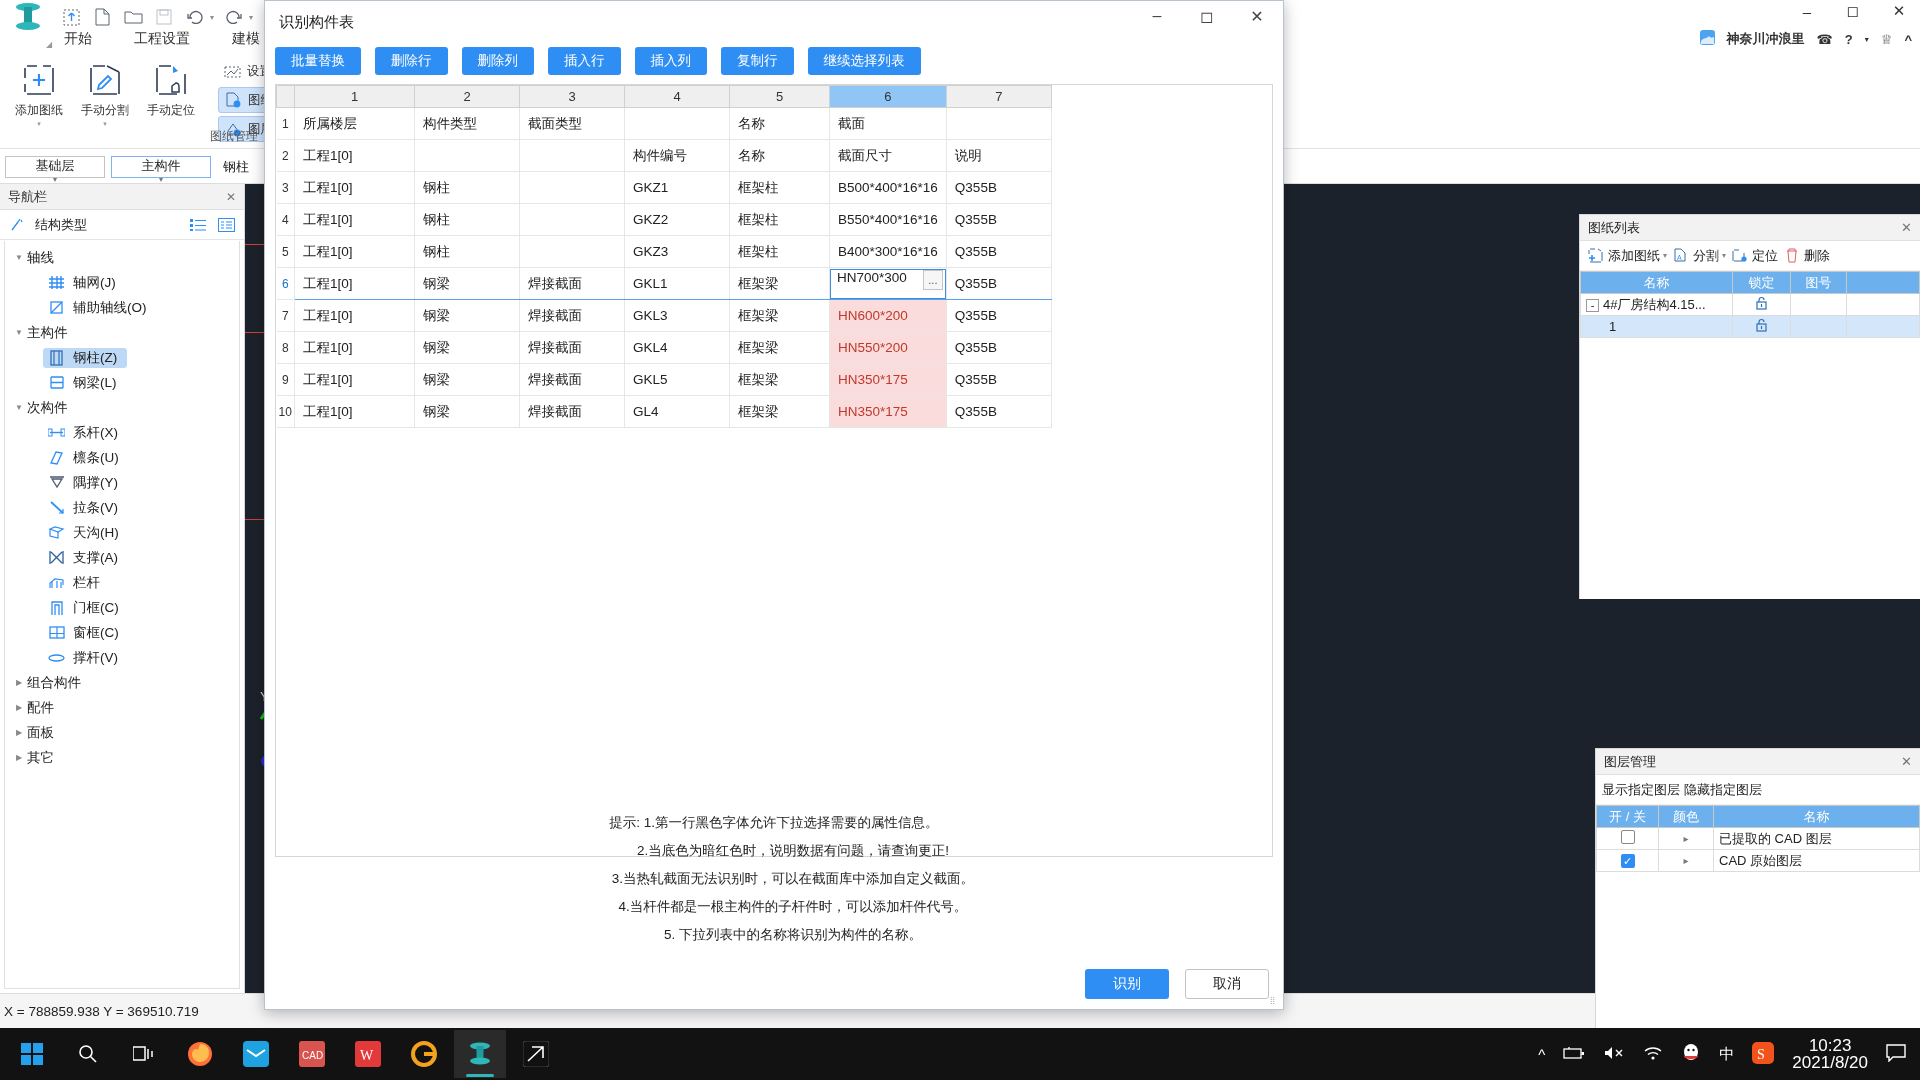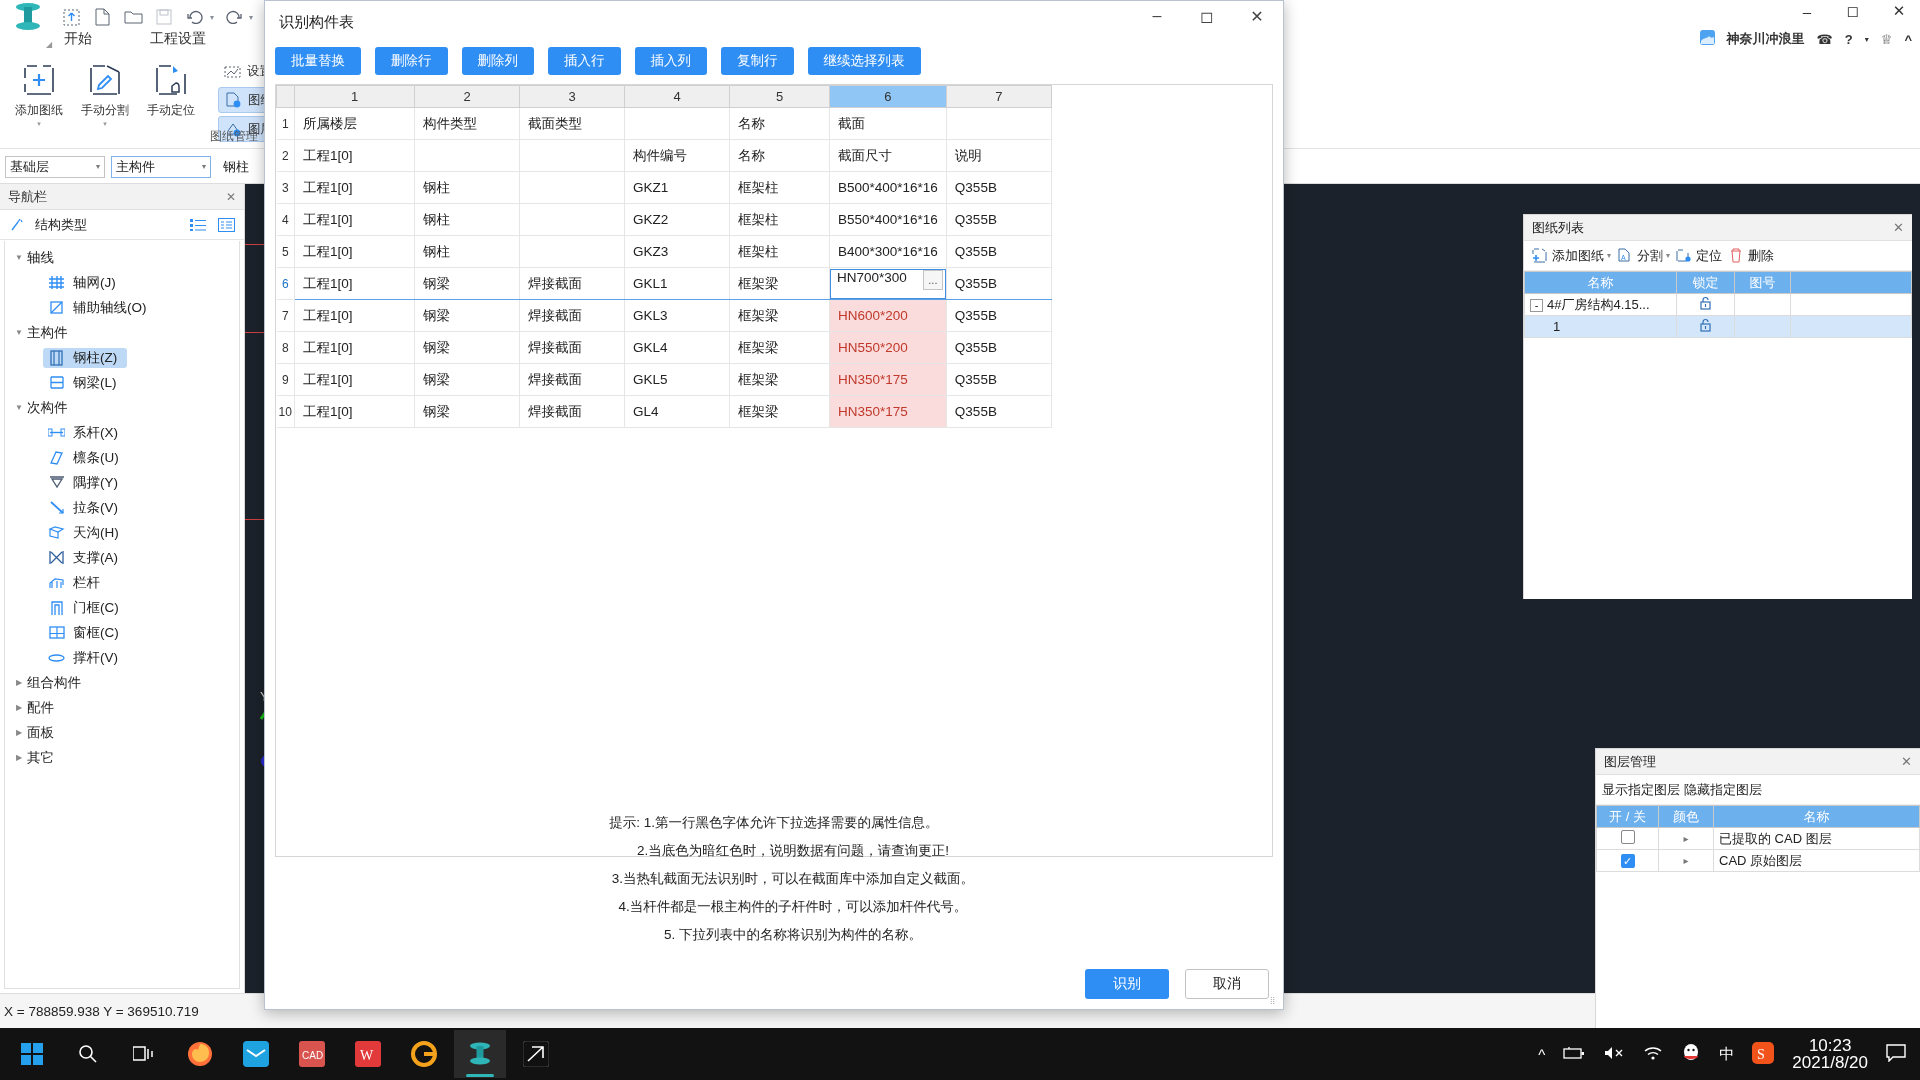--- a/index.html
+++ b/index.html
@@ -16,39 +16,39 @@
 
   
   .qat { position:absolute; left:0; top:0; width:1920px; height:34px; background:#fff; display:flex; align-items:center; }
   .logo { width:56px; height:44px; display:flex; align-items:center; justify-content:center; }
   .qat-icons { display:flex; align-items:center; gap:9px; margin-left:4px; }
   .qicon { width:22px; height:22px; display:flex; align-items:center; justify-content:center; color:#5a6270; }
   .qcaret { font-size:8px; color:#8a8f99; margin-left:-5px;}
   .win-btns { position:absolute; right:8px; top:2px; display:flex; gap:20px; align-items:center; color:#333; font-size:15px;}
   .win-btns div{ width:26px; text-align:center; cursor:default;}
 
-  .tabs { position:absolute; left:56px; top:26px; height:26px; display:flex; align-items:center; gap:42px; font-size:14px; color:#333; }
+  .tabs { position:absolute; left:56px; top:26px; height:26px; display:flex; align-items:center; gap:26px; font-size:14px; color:#333; }
   .tabs .tab { padding:2px 8px; }
   .tabs .tab.active { background:#2f8ef4; color:#fff; border-radius:13px; padding:3px 16px; }
   .tri-small { position:absolute; left:46px; top:40px; font-size:8px; color:#999;}
 
   .ribbon { position:absolute; left:0; top:54px; width:1920px; height:95px; background:#fff; border-bottom:1px solid #e3e3e3;}
   .rb-group { position:absolute; top:2px; display:flex; }
   .big-btn { width:66px; display:flex; flex-direction:column; align-items:center; gap:2px; padding-top:4px; }
   .big-btn .glyph { height:40px; display:flex; align-items:center; justify-content:center;}
   .big-btn .lbl { font-size:12px; color:#333; white-space:nowrap;}
   .big-btn .dd { font-size:7px; color:#999; line-height:6px;}
   .small-btn { display:flex; align-items:center; gap:5px; font-size:12.5px; color:#333; padding:2px 5px; height:26px; white-space:nowrap;}
   .small-btn.sel { background:#cfe3fb; border:1px solid #a9c9ee; border-radius:3px;}
   .small-btn.boxed { border:1px solid #b7d3f2; border-radius:3px; background:#eaf3fd;}
   .group-title { position:absolute; font-size:12px; color:#555; }
 
   
   .selbar { position:absolute; left:0; top:150px; width:1920px; height:34px; background:#fff; border-bottom:1px solid #ddd; display:flex; align-items:center; padding-left:5px; gap:6px;}
-  .combo { height:22px; border:1px solid #c4c4c4; background:#fff; display:flex; align-items:center; padding:0 4px; font-size:13px; position:relative;}
+  .combo { height:22px; border:1px solid #c4c4c4; background:#fff; display:flex; align-items:center; padding:0 4px; font-size:13px; position:relative;flex-direction:column;}
   .combo.w1 { width:100px;} .combo.w2 { width:100px; border-color:#7eb3ec;}
   .combo .cv { flex:1; }
   .combo .ca { font-size:8px; color:#777; }
   .plaintext { font-size:13px; color:#222; padding-left:6px;}
 
   
   .navpanel { position:absolute; left:0; top:184px; width:245px; bottom:35px; background:#fff; border-right:1px solid #d8d8d8;}
   .nav-hdr { height:26px; background:#f2f2f2; display:flex; align-items:center; padding:0 8px; font-size:13px; color:#333; border-bottom:1px solid #e0e0e0;}
   .nav-hdr .x { margin-left:auto; color:#777; font-size:12px;}
   .nav-sub { height:30px; display:flex; align-items:center; padding:0 8px; gap:8px; border-bottom:1px solid #e4e4e4; background:#fff;}
@@ -537,21 +537,21 @@
         <rect x="23" y="69" width="6" height="6" fill="#cf2020"></rect>
       </svg>
     </div>
   </div>
 
   <div class="statusbar">
     <span>X = 788859.938 Y = 369510.719</span>
     <span class="status-right">按右键确认或按ESC取消</span>
   </div>
 
-  <div class="rpanel" style="top:214px; right:8px; width:389px; height:385px;">
+  <div class="rpanel" style="top:214px; right:0; width:341px; height:385px;">
     <div class="rp-hdr">
       <span>图纸列表</span>
       <span class="x">✕</span>
     </div>
     <div class="rp-tools">
       <span class="ti">
         <span class="ico">
           <svg width="15" height="15" viewBox="0 0 15 15">
               <path d="M2 1h5M1 2v4M14 4v9M2 14h11M13 3l-3-2" stroke="#3a6ea5" fill="none"></path>
               <path d="M1 10h6M4 7v6" stroke="#2f8ef4" stroke-width="1.6"></path>

